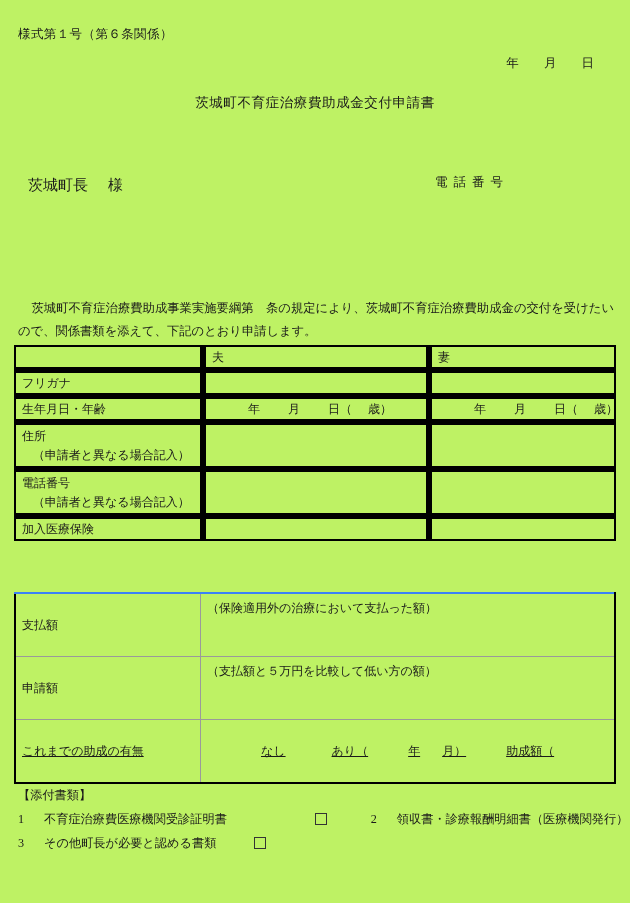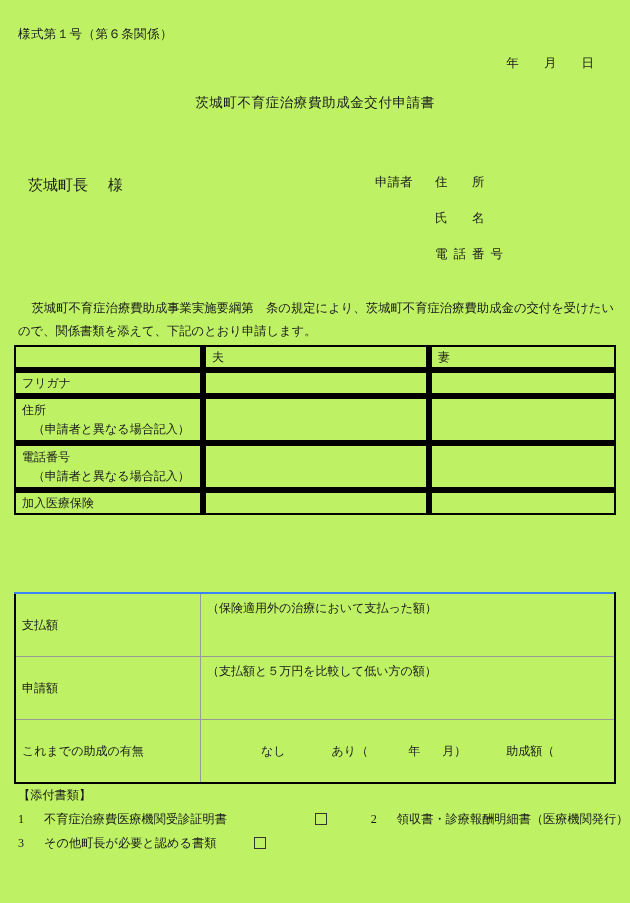--- a/index.html
+++ b/index.html
@@ -144,21 +144,21 @@
     vertical-align: middle;
   }
   #table-amounts .amt-lbl { width: 172px; height: 62px; }
   #table-amounts .amt-val {
     vertical-align: top;
     padding-top: 6px;
   }
   #table-amounts .t-outer-l { border-left: 2px solid #000; }
   #table-amounts .t-outer-r { border-right: 2px solid #000; }
   #table-amounts .t-outer-t { border-top: 2px solid #3b82f6; }
-  #table-amounts .t-outer-b { border-bottom: 2px solid #000; }
+  #table-amounts .t-outer-b { border-bottom: 2px solid #000; text-decoration: underline; }
   .hist-val { padding-left: 60px !important; }
   .hist-val u { text-decoration: none; padding-right: 46px; }
   .hist-val b { font-weight: normal; padding-right: 40px; }
   .gap-sm { padding: 0 10px; }
 
   
   .attach {
     position: absolute;
     left: 18px;
     top: 784px;
@@ -196,28 +196,20 @@
   </div>
 
   <div class="doc-title">茨城町不育症治療費助成金交付申請書</div>
 
   <div class="addressee">
     <span>茨城町長</span><span class="sama">様</span>
   </div>
 
   <div class="applicant-block">
     <div class="applicant-row">
-      <span class="lead">申請者</span>
-      <span class="fld">住　所</span>
-    </div>
-    <div class="applicant-row">
-      <span class="lead"></span>
-      <span class="fld">氏　名</span>
-    </div>
-    <div class="applicant-row">
       <span class="lead"></span>
       <span class="fld">電話番号</span>
     </div>
   </div>
 
   <div class="body-para">
     <span class="indent">茨城町不育症治療費助成事業実施要綱第　条の規定により、茨城町不育症治療費助成金の交付を受けたいので、</span><span>関係書類を添えて、下記のとおり申請します。</span>
   </div>
 
   <table class="tbl" id="table-couple">
@@ -228,20 +220,29 @@
         <td class="t-outer-t t-outer-r t-mid">妻</td>
       </tr>
 
       <tr>
         <td class="lbl t-outer-l">フリガナ</td>
         <td class="t-mid"></td>
         <td class="t-outer-r t-mid"></td>
       </tr>
 
 
+      <tr>
+        <td class="lbl t-outer-l">生年月日・年齢</td>
+        <td class="t-mid dt center-ish">
+          <i>年</i><i>月</i><i>日（</i><em>歳）</em>
+        </td>
+        <td class="t-outer-r t-mid dt center-ish">
+          <i>年</i><i>月</i><i>日（</i><em>歳）</em>
+        </td>
+      </tr>
 
       <tr>
         <td class="lbl t-outer-l cell-multi">
           <span>住所</span>
           <span class="sub-indent">（申請者と異なる場合記入）</span>
         </td>
         <td class="t-mid"></td>
         <td class="t-outer-r t-mid"></td>
       </tr>
 

